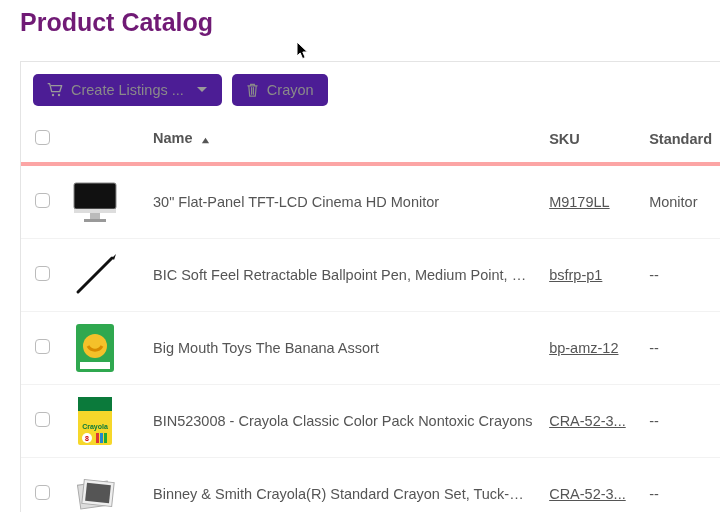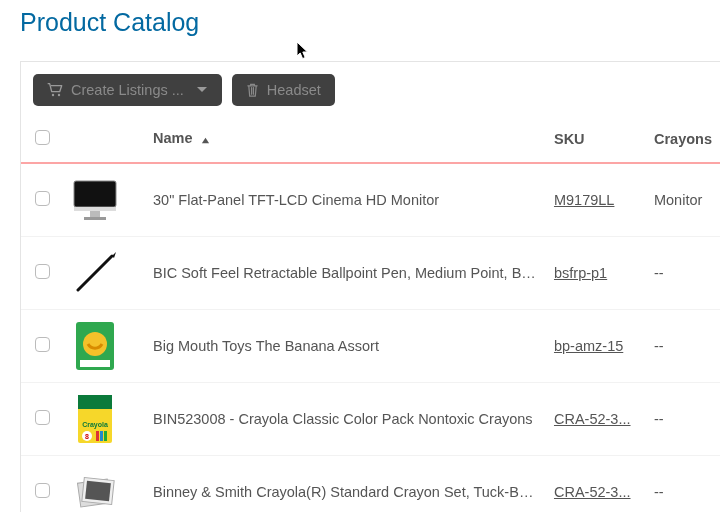--- a/index.html
+++ b/index.html
@@ -8,39 +8,39 @@
     background: #ffffff;
     color: #5a5a5a;
     font-size: 14px;
   }
   .page {
     padding: 8px 0 0 20px;
     width: 720px;
   }
   h1.page-title {
     font-size: 25px;
-    font-weight: 400;
-    color: #0369a1;
+    font-weight: 700;
+    color: #701a75;
     margin-bottom: 24px;
   }
   .panel {
     border: 1px solid #e4e4e4;
     border-right: none;
     background: #fff;
   }
   .toolbar {
     padding: 12px 12px;
     display: flex;
     gap: 10px;
   }
   .btn {
     display: inline-flex;
     align-items: center;
     gap: 8px;
-    background: #404040;
+    background: #4c1d95;
     color: #8a8a8a;
     border: none;
     border-radius: 5px;
     padding: 8px 14px;
     font-size: 14.5px;
     cursor: pointer;
     font-family: inherit;
   }
   .btn .caret {
     margin-left: 4px;
@@ -49,21 +49,21 @@
   table {
     width: 100%;
     border-collapse: collapse;
   }
   thead th {
     text-align: left;
     font-weight: 700;
     color: #555;
     font-size: 14.5px;
     padding: 12px 8px 14px 8px;
-    border-bottom: 2px solid #fca5a5;
+    border-bottom: 4px solid #fca5a5;
     white-space: nowrap;
   }
   thead th.checkbox-col { width: 40px; padding-left: 14px; }
   thead th.img-col { width: 84px; }
   thead th.name-col { }
   thead th.sku-col { width: 100px; }
   thead th.cat-col { width: 56px; }
   tbody td {
     padding: 10px 8px;
     border-bottom: 1px solid #f2f2f2;
@@ -128,39 +128,39 @@
         </span>
       </button>
 
 
       <button class="btn">
         <span>
           <svg width="13" height="14" viewBox="0 0 14 15">
             <path d="M2 3h10M5 3V1.5h4V3M3 3l1 11h6l1-11M6 5v7M8 5v7" stroke="#8a8a8a" stroke-width="1.3" fill="none" stroke-linecap="round"></path>
           </svg>
         </span>
-        <span>Headset</span>
+        <span>Crayon</span>
       </button>
     </div>
 
     <table>
       <thead>
         <tr>
           <th class="checkbox-col"><input type="checkbox" style=""></th>
           <th class="img-col"></th>
           <th class="name-col">
             <span>Name</span>
             <span class="sort-ind">
               <svg width="9" height="9" viewBox="0 0 10 10">
                   <path d="M5 2l4 6H1z" fill="#555"></path>
                 </svg>
             </span>
           </th>
           <th class="sku-col">SKU</th>
-          <th class="cat-col">Crayons</th>
+          <th class="cat-col">Standard</th>
         </tr>
       </thead>
       <tbody id="tbody">
           <tr>
             <td class="checkbox-col"><input type="checkbox" style=""></td>
             <td class="img-col">
               <div class="thumb">
                 <svg width="50" height="46" viewBox="0 0 50 46">
                   <rect x="4" y="4" width="42" height="26" rx="2" fill="#111" stroke="#888"></rect>
                   <rect x="4" y="30" width="42" height="4" fill="#ddd"></rect>
@@ -193,21 +193,21 @@
               <div class="thumb">
                 <svg width="42" height="52" viewBox="0 0 42 52">
                   <rect x="2" y="2" width="38" height="48" rx="3" fill="#2fa84f"></rect>
                   <circle cx="21" cy="24" r="12" fill="#f4c12a"></circle>
                   <path d="M14 24a8 8 0 0 0 14 0" stroke="#d88b00" stroke-width="3" fill="none"></path>
                   <rect x="6" y="40" width="30" height="7" fill="#fff"></rect>
                 </svg>
               </div>
             </td>
             <td class="name-col">Big Mouth Toys The Banana Assort</td>
-            <td class="sku-col">bp-amz-15</td>
+            <td class="sku-col">bp-amz-12</td>
             <td class="cat-col">--</td>
           </tr>
           <tr>
             <td class="checkbox-col"><input type="checkbox" style=""></td>
             <td class="img-col">
               <div class="thumb">
                 <svg width="38" height="52" viewBox="0 0 38 52">
                   <rect x="2" y="2" width="34" height="48" rx="2" fill="#f6d72a"></rect>
                   <rect x="2" y="2" width="34" height="14" fill="#0b7a3b"></rect>
                   <text x="19" y="34" font-size="7" text-anchor="middle" fill="#0b7a3b" font-family="Arial" font-weight="bold">Crayola</text>

